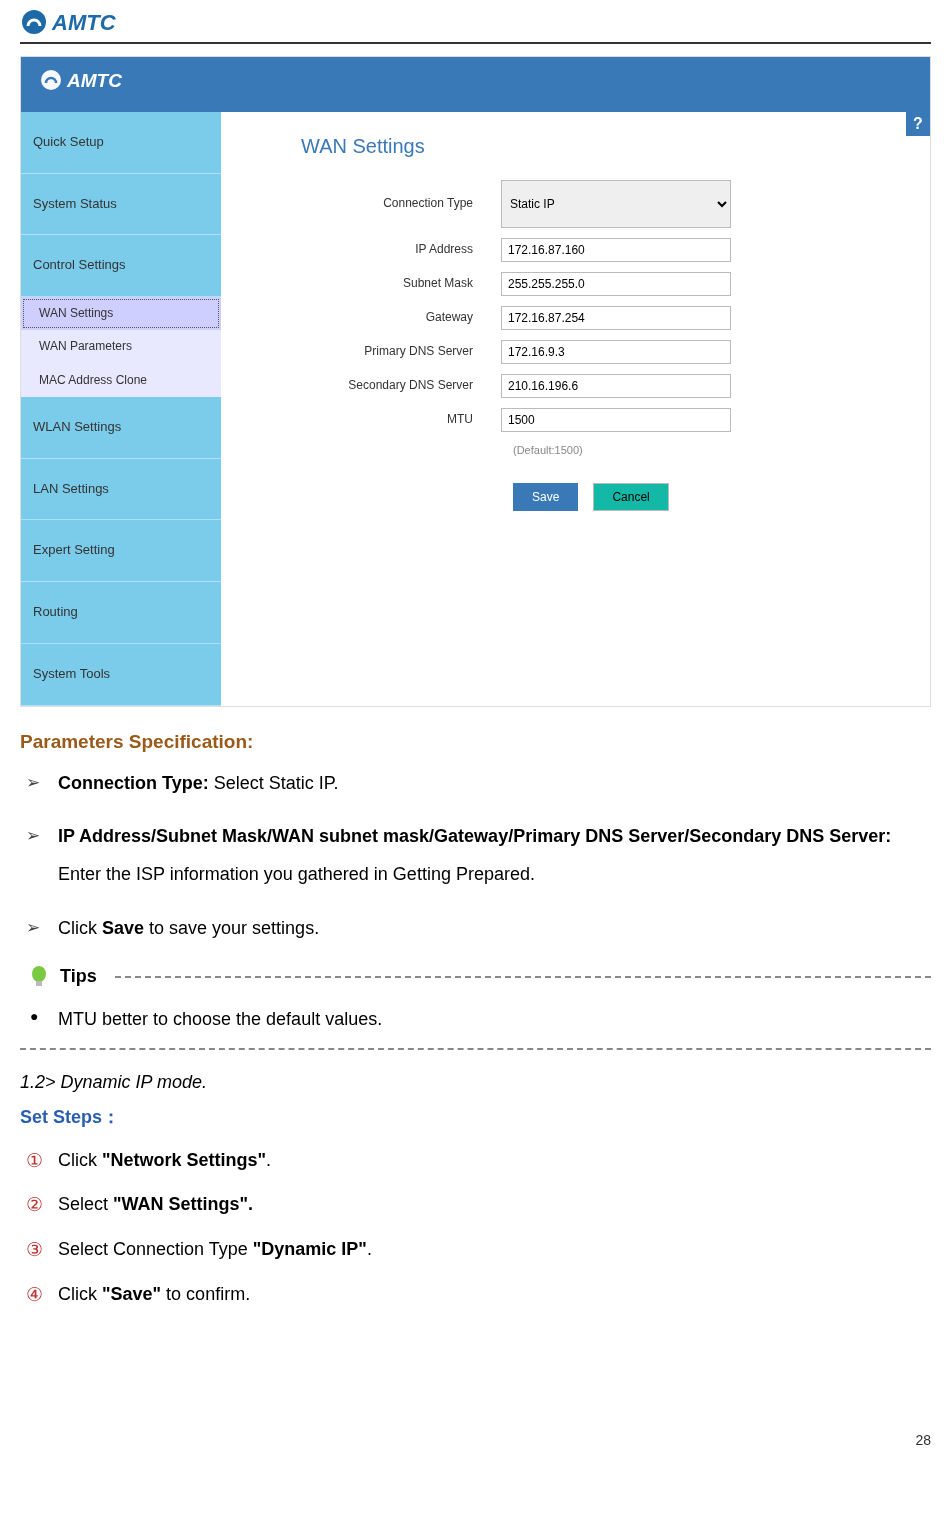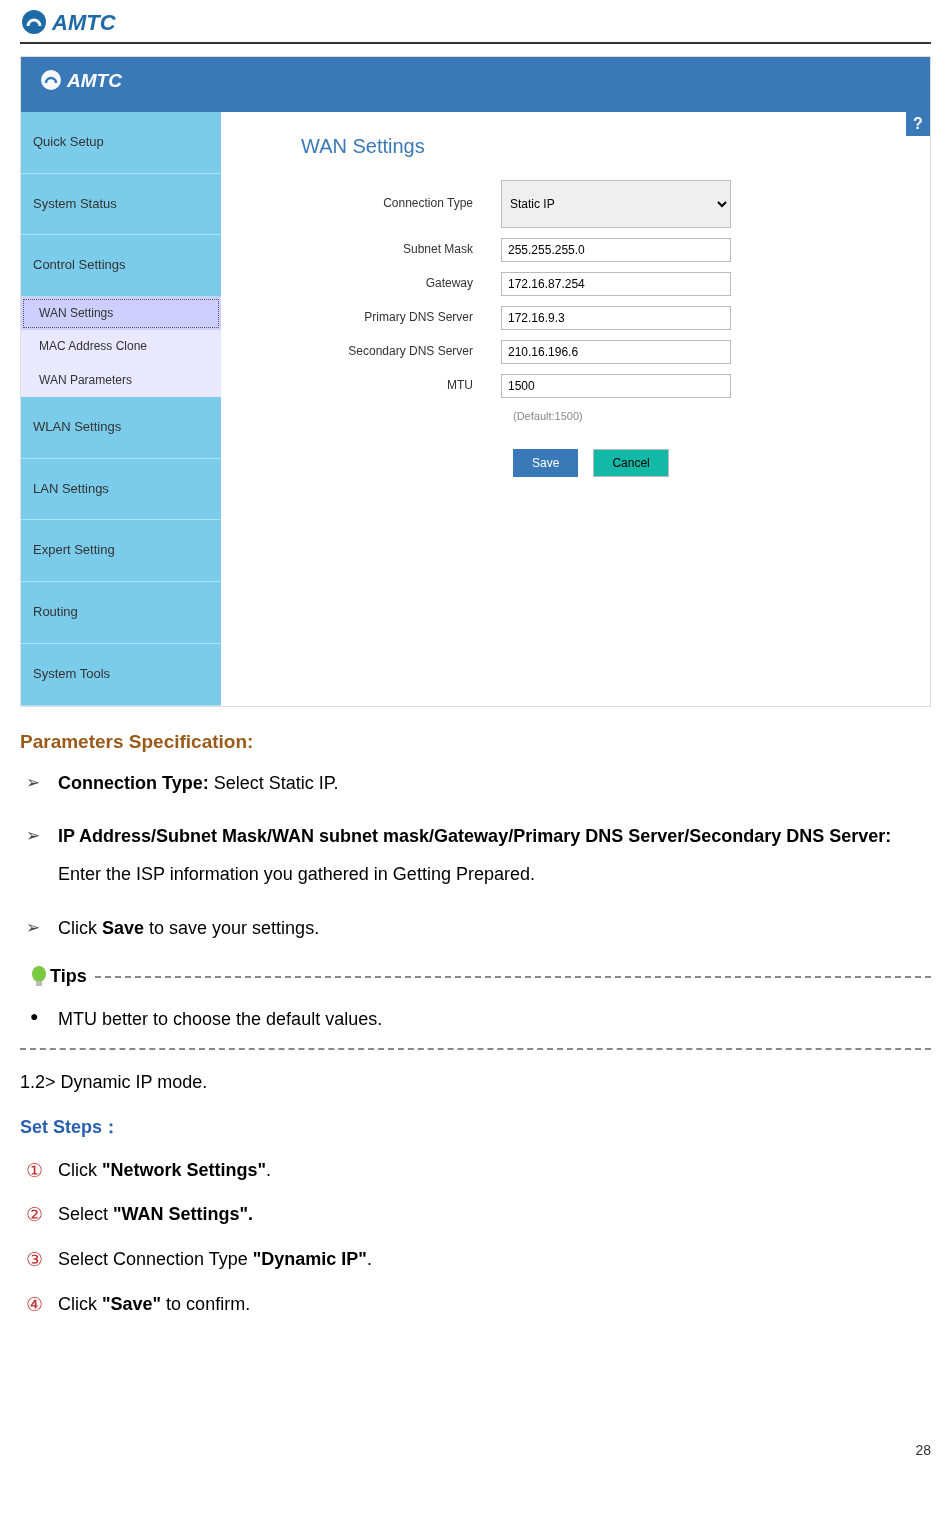--- a/index.html
+++ b/index.html
@@ -163,39 +163,39 @@
   }
   .circled-list li .num {
     position: absolute;
     left: 0; top: 0;
     color: #c03030;
     font-size: 19px;
   }
   .tips-row {
     display: flex;
     align-items: center;
-    gap: 2px;
+    gap: 12px;
     margin: 8px 0 14px 10px;
   }
   .bulb-icon {
     width: 18px; height: 24px;
     display: inline-block;
   }
   .tips-label { font-weight: bold; }
   .dash-fill {
     flex: 1;
     border-bottom: 2px dashed #888;
     height: 1px;
     margin-left: 6px;
   }
   .dash-full {
     border-bottom: 2px dashed #888;
     margin: 12px 0 18px 0;
   }
-  .subsection { margin: 0 0 16px 0; }
+  .subsection { margin: 0 0 6px 0; font-style: italic; }
   .set-steps {
     color: #2a5fb0;
     font-weight: bold;
     margin-bottom: 14px;
   }
   .page-number {
     text-align: right;
     margin-top: 120px;
     font-size: 14px;
     color: #333;
@@ -221,35 +221,39 @@
       <path d="M7 16 A5 5 0 1 1 17 16" stroke="#3a79b7" stroke-width="2.5" fill="none"></path>
       <text x="28" y="20" font-family="Arial" font-weight="bold" font-style="italic" font-size="19" fill="#fff">AMTC</text>
     </svg>
   </div>
   <div class="router-body">
     <div class="sidebar">
       <div class="item">Quick Setup</div>
       <div class="item">System Status</div>
       <div class="item">Control Settings</div>
       <div class="sub active">WAN Settings</div>
+      <div class="sub">WAN Parameters</div>
       <div class="sub">MAC Address Clone</div>
-      <div class="sub">WAN Parameters</div>
       <div class="item">WLAN Settings</div>
       <div class="item">LAN Settings</div>
       <div class="item">Expert Setting</div>
       <div class="item">Routing</div>
       <div class="item">System Tools</div>
     </div>
     <div class="panel">
       <div class="help-icon">?</div>
       <div class="panel-title">WAN Settings</div>
 
       <div class="form-row">
         <div class="lbl">Connection Type</div>
         <div class="ctrl"><select><option>Static IP</option></select></div>
+      </div>
+      <div class="form-row">
+        <div class="lbl">IP Address</div>
+        <div class="ctrl"><input type="text" value="172.16.87.160" style=""></div>
       </div>
       <div class="form-row">
         <div class="lbl">Subnet Mask</div>
         <div class="ctrl"><input type="text" value="255.255.255.0" style=""></div>
       </div>
       <div class="form-row">
         <div class="lbl">Gateway</div>
         <div class="ctrl"><input type="text" value="172.16.87.254" style=""></div>
       </div>
       <div class="form-row">

